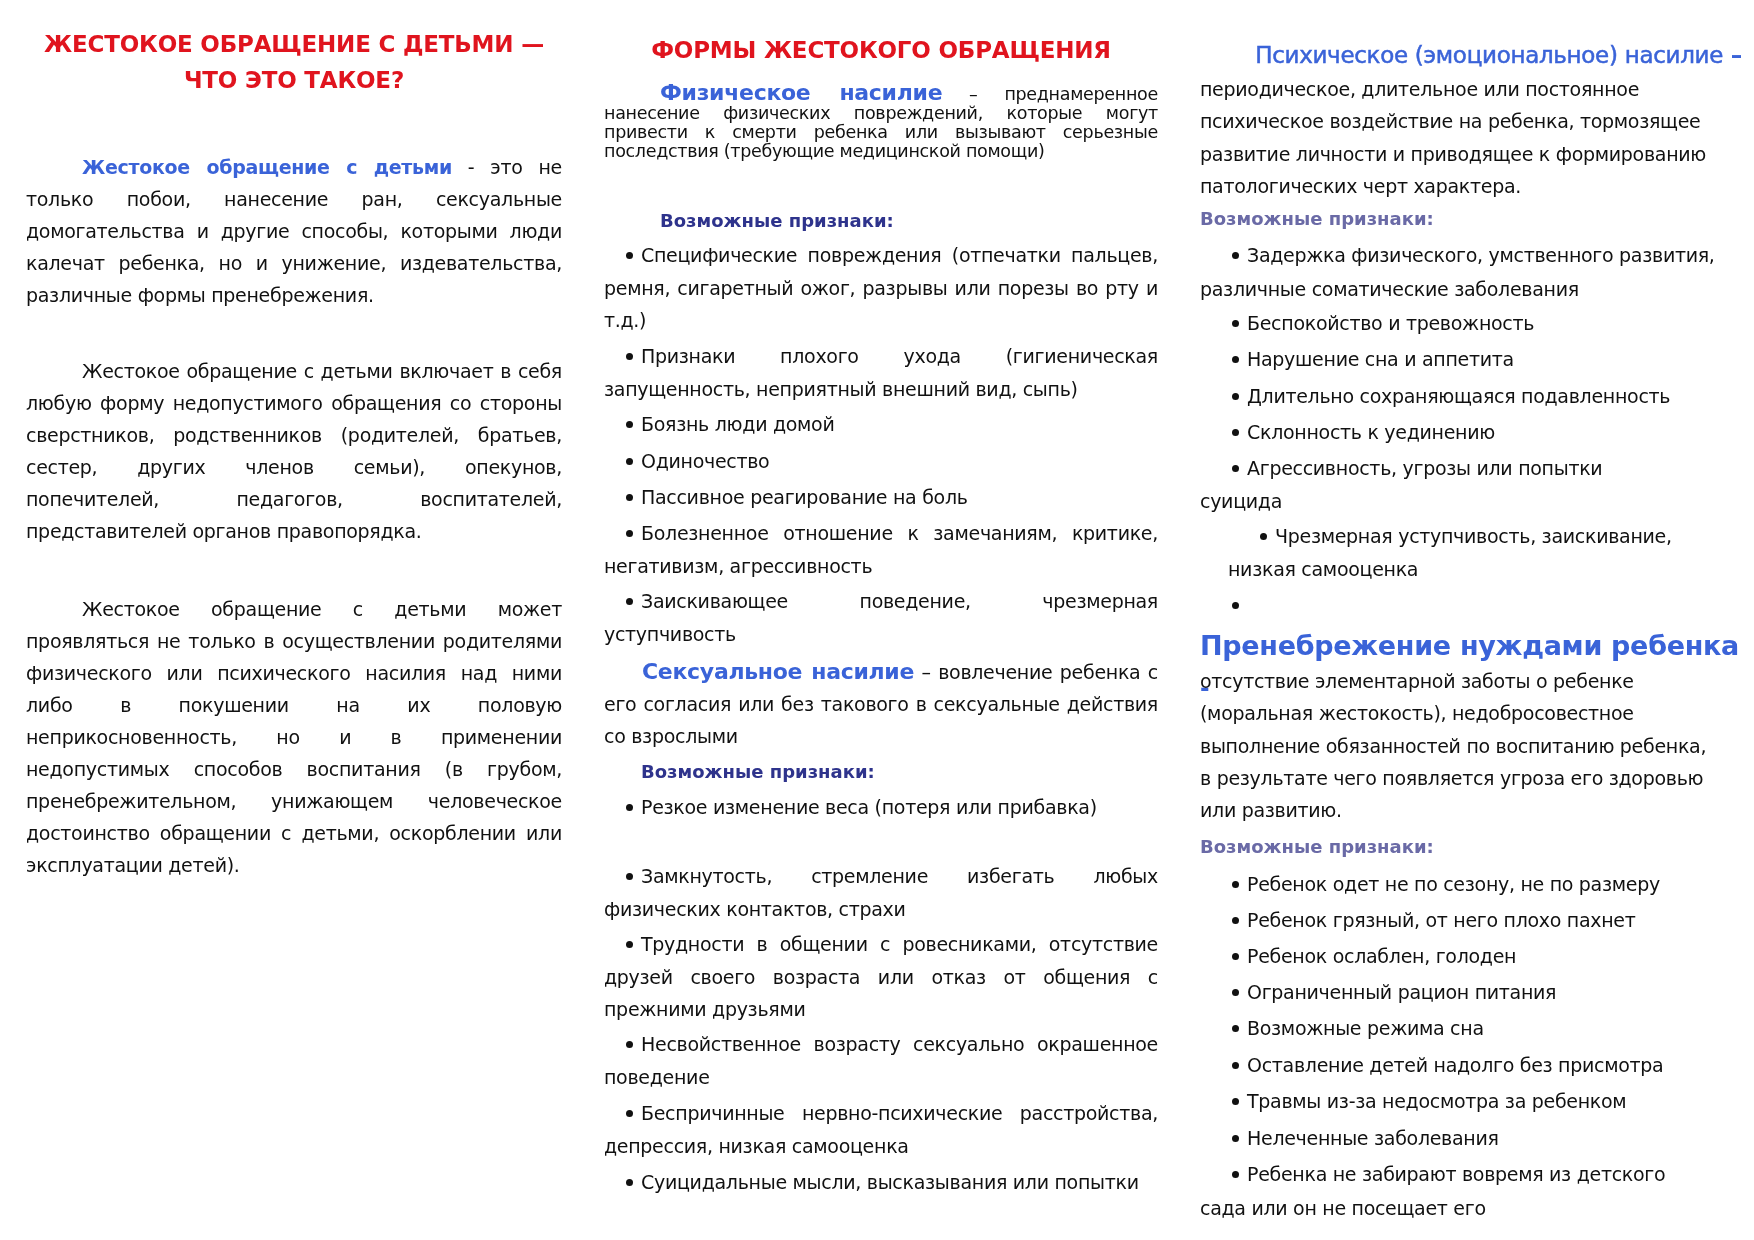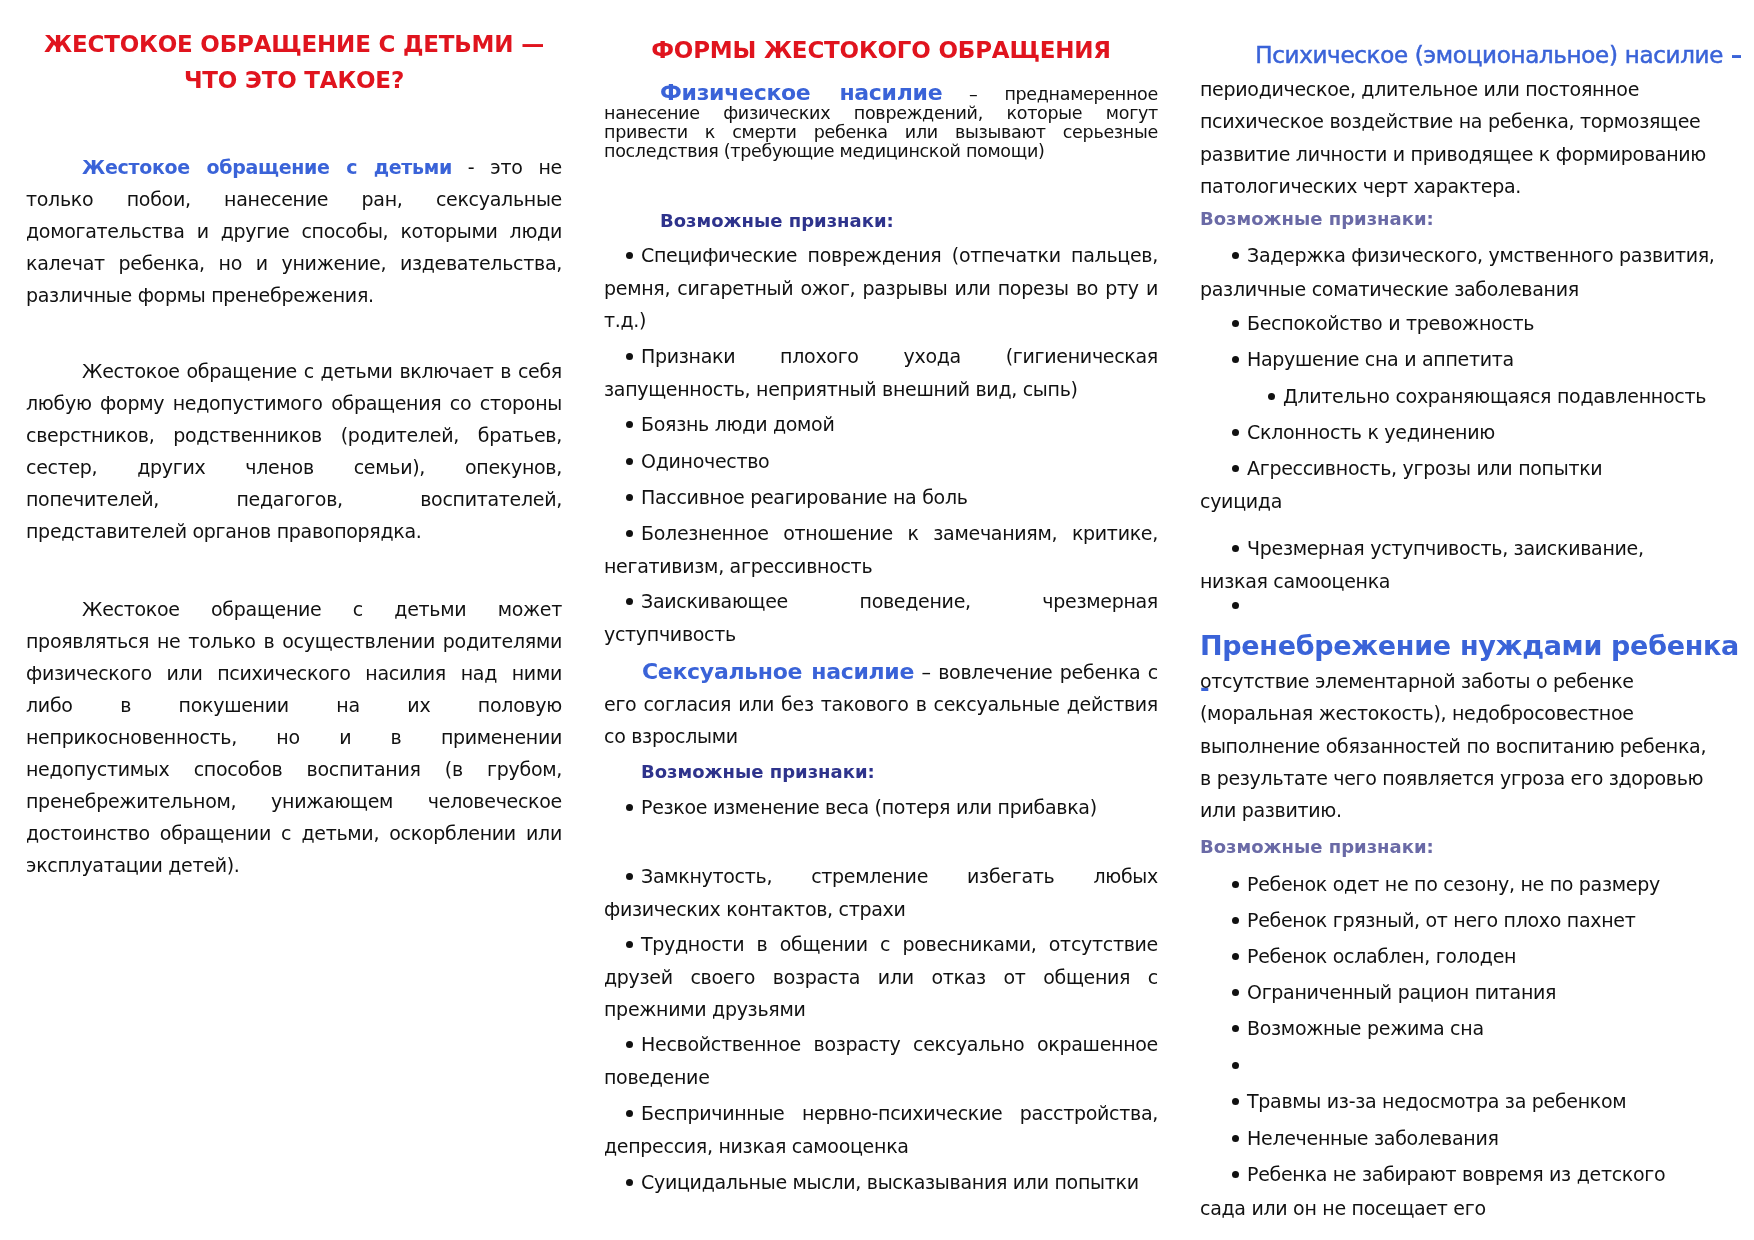--- a/index.html
+++ b/index.html
@@ -64,33 +64,33 @@
 
 <div class="blk col3" style="top:39px;text-align:right;"><span class="term" style="font-size:23px; font-weight:normal; -webkit-text-stroke:0.5px #3a63d8;">Психическое (эмоциональное) насилие</span><span class="term" style="font-size:23px;"> –</span></div>
 
 <div class="blk col3" style="top:73px; line-height:32.3px;">периодическое, длительное или постоянное психическое воздействие на ребенка, тормозящее развитие личности и приводящее к формированию патологических черт характера.</div>
 
 <div class="hdr2 grayp" style="left:1200px; top:204px;">Возможные признаки:</div>
 
 <div class="bullet col3 bind3" style="top:238px; line-height:34px;"><span class="dot"></span><span>Задержка физического, умственного развития, различные соматические заболевания</span></div>
 <div class="bullet col3 bind3" style="top:307px;"><span class="dot"></span><span>Беспокойство и тревожность</span></div>
 <div class="bullet col3 bind3" style="top:343px;"><span class="dot"></span><span>Нарушение сна и аппетита</span></div>
-<div class="bullet col3 bind3" style="top:380px;text-align:center;"><span class="dot"></span><span>Длительно сохраняющаяся подавленность</span></div>
+<div class="bullet col3 bind3" style="top:380px;"><span class="dot"></span><span>Длительно сохраняющаяся подавленность</span></div>
 <div class="bullet col3 bind3" style="top:416px;"><span class="dot"></span><span>Склонность к уединению</span></div>
 <div class="bullet col3 bind3" style="top:452px; width:440px;"><span class="dot"></span><span>Агрессивность, угрозы или попытки суицида</span></div>
-<div class="bullet col3 bind3" style="top:532px; width:470px;"><span class="dot"></span><span>Чрезмерная уступчивость, заискивание, низкая самооценка</span></div>
+<div class="bullet col3 bind3" style="top:520px; width:470px;margin-left:28px;"><span class="dot"></span><span>Чрезмерная уступчивость, заискивание, низкая самооценка</span></div>
 <div class="bullet col3 bind3" style="top:589px;"><span class="dot"></span></div>
 
 <div class="blk col3" style="top:626px; line-height:40px;"><span class="big-term">Пренебрежение нуждами ребенка</span><span class="term" style="font-size:23px;"> -</span></div>
 
 <div class="blk col3" style="top:665px; line-height:32.3px; width:520px;">отсутствие элементарной заботы о ребенке (моральная жестокость), недобросовестное выполнение обязанностей по воспитанию ребенка, в результате чего появляется угроза его здоровью или развитию.</div>
 
 <div class="hdr2 grayp" style="left:1200px; top:832px;">Возможные признаки:</div>
 
 <div class="bullet col3 bind3" style="top:868px;"><span class="dot"></span><span>Ребенок одет не по сезону, не по размеру</span></div>
 <div class="bullet col3 bind3" style="top:904px;"><span class="dot"></span><span>Ребенок грязный, от него плохо пахнет</span></div>
 <div class="bullet col3 bind3" style="top:940px;"><span class="dot"></span><span>Ребенок ослаблен, голоден</span></div>
 <div class="bullet col3 bind3" style="top:976px;"><span class="dot"></span><span>Ограниченный рацион питания</span></div>
 <div class="bullet col3 bind3" style="top:1012px;"><span class="dot"></span><span>Возможные режима сна</span></div>
-<div class="bullet col3 bind3" style="top:1049px;"><span class="dot"></span></div>
+<div class="bullet col3 bind3" style="top:1049px;"><span class="dot"></span><span>Оставление детей надолго без присмотра</span></div>
 <div class="bullet col3 bind3" style="top:1085px;"><span class="dot"></span><span>Травмы из-за недосмотра за ребенком</span></div>
 <div class="bullet col3 bind3" style="top:1122px;"><span class="dot"></span><span>Нелеченные заболевания</span></div>
 <div class="bullet col3 bind3" style="top:1157px; line-height:34px; width:500px;"><span class="dot"></span><span>Ребенка не забирают вовремя из детского сада или он не посещает его</span></div>
 
 </body></html>

